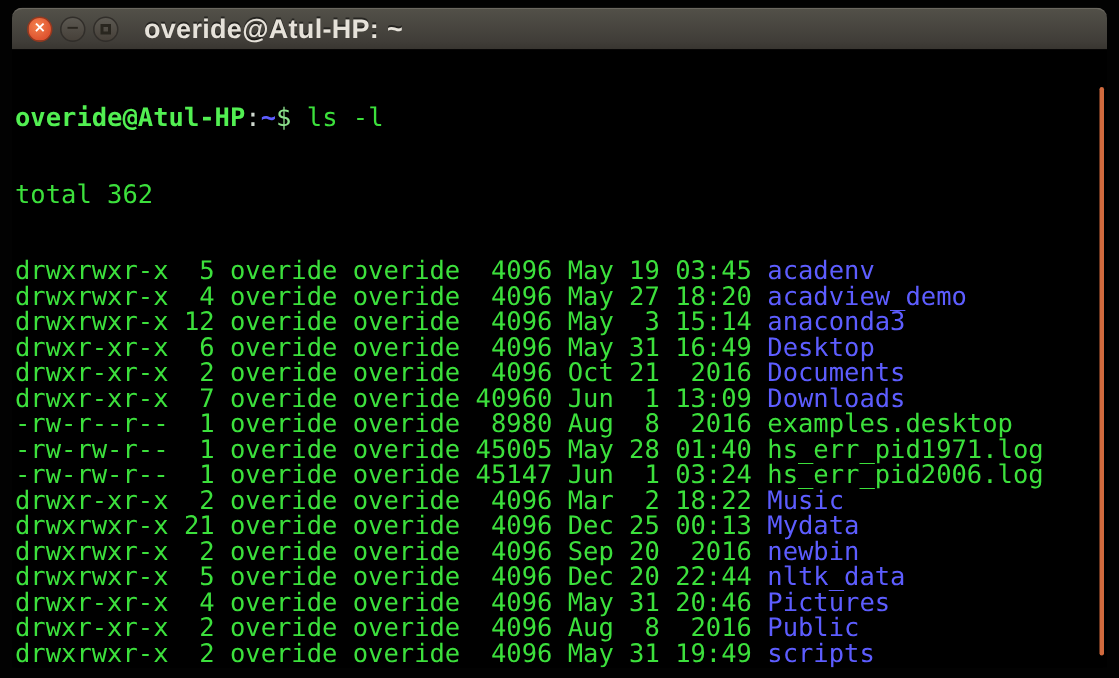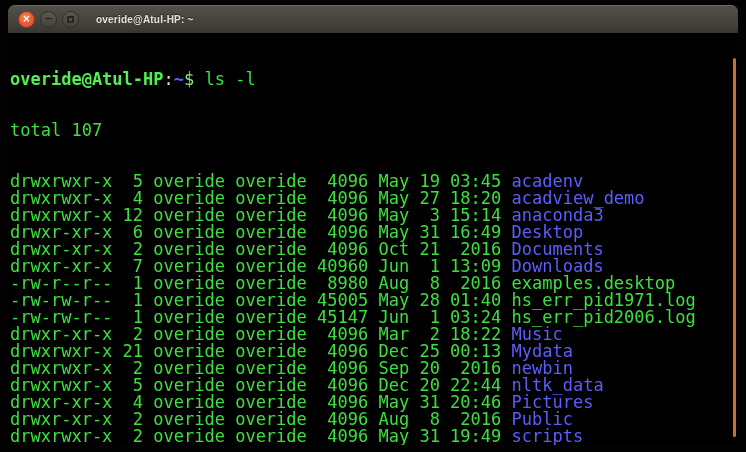--- a/index.html
+++ b/index.html
@@ -61,21 +61,21 @@
   .wbtn .glyph { transform: translateY(-1px); }
   .wbtn.maximize .glyph {
     width: 7px; height: 7px;
     border: 2px solid #29261f;
     box-sizing: border-box;
     transform: none;
   }
   .title-text {
     margin-left: 12px;
     color: #e6e2da;
-    font-size: 10px;
+    font-size: 18px;
     font-weight: bold;
     letter-spacing: 0.2px;
     text-shadow: 0 -1px 0 rgba(0,0,0,0.5);
     white-space: pre;
   }
   .term {
     position: absolute;
     left: 0; right: 0;
     top: 28px; bottom: 0;
     background: #000000;
@@ -116,19 +116,19 @@
       <span class="glyph">−</span>
     </div>
     <div class="wbtn minmax maximize">
       <span class="glyph"></span>
     </div>
     <span class="title-text">overide@Atul-HP: ~</span>
   </div>
 
   <div class="term">
     <div class="line"><span class="user">overide@Atul-HP</span><span class="colon">:</span><span class="path">~</span><span class="dollar">$ </span><span class="green">ls -l</span></div>
-    <div class="line green">total 107</div>
+    <div class="line green">total 362</div>
     <div><div class="line"><span class="green">drwxrwxr-x  5 overide overide  4096 May 19 03:45 </span><span class="dir">acadenv</span></div><div class="line"><span class="green">drwxrwxr-x  4 overide overide  4096 May 27 18:20 </span><span class="dir">acadview_demo</span></div><div class="line"><span class="green">drwxrwxr-x 12 overide overide  4096 May  3 15:14 </span><span class="dir">anaconda3</span></div><div class="line"><span class="green">drwxr-xr-x  6 overide overide  4096 May 31 16:49 </span><span class="dir">Desktop</span></div><div class="line"><span class="green">drwxr-xr-x  2 overide overide  4096 Oct 21  2016 </span><span class="dir">Documents</span></div><div class="line"><span class="green">drwxr-xr-x  7 overide overide 40960 Jun  1 13:09 </span><span class="dir">Downloads</span></div><div class="line"><span class="green">-rw-r--r--  1 overide overide  8980 Aug  8  2016 </span><span class="green">examples.desktop</span></div><div class="line"><span class="green">-rw-rw-r--  1 overide overide 45005 May 28 01:40 </span><span class="green">hs_err_pid1971.log</span></div><div class="line"><span class="green">-rw-rw-r--  1 overide overide 45147 Jun  1 03:24 </span><span class="green">hs_err_pid2006.log</span></div><div class="line"><span class="green">drwxr-xr-x  2 overide overide  4096 Mar  2 18:22 </span><span class="dir">Music</span></div><div class="line"><span class="green">drwxrwxr-x 21 overide overide  4096 Dec 25 00:13 </span><span class="dir">Mydata</span></div><div class="line"><span class="green">drwxrwxr-x  2 overide overide  4096 Sep 20  2016 </span><span class="dir">newbin</span></div><div class="line"><span class="green">drwxrwxr-x  5 overide overide  4096 Dec 20 22:44 </span><span class="dir">nltk_data</span></div><div class="line"><span class="green">drwxr-xr-x  4 overide overide  4096 May 31 20:46 </span><span class="dir">Pictures</span></div><div class="line"><span class="green">drwxr-xr-x  2 overide overide  4096 Aug  8  2016 </span><span class="dir">Public</span></div><div class="line"><span class="green">drwxrwxr-x  2 overide overide  4096 May 31 19:49 </span><span class="dir">scripts</span></div></div>
     
   </div>
 
   <div class="scrollbar"></div>
 </div>
 
 </body></html>

